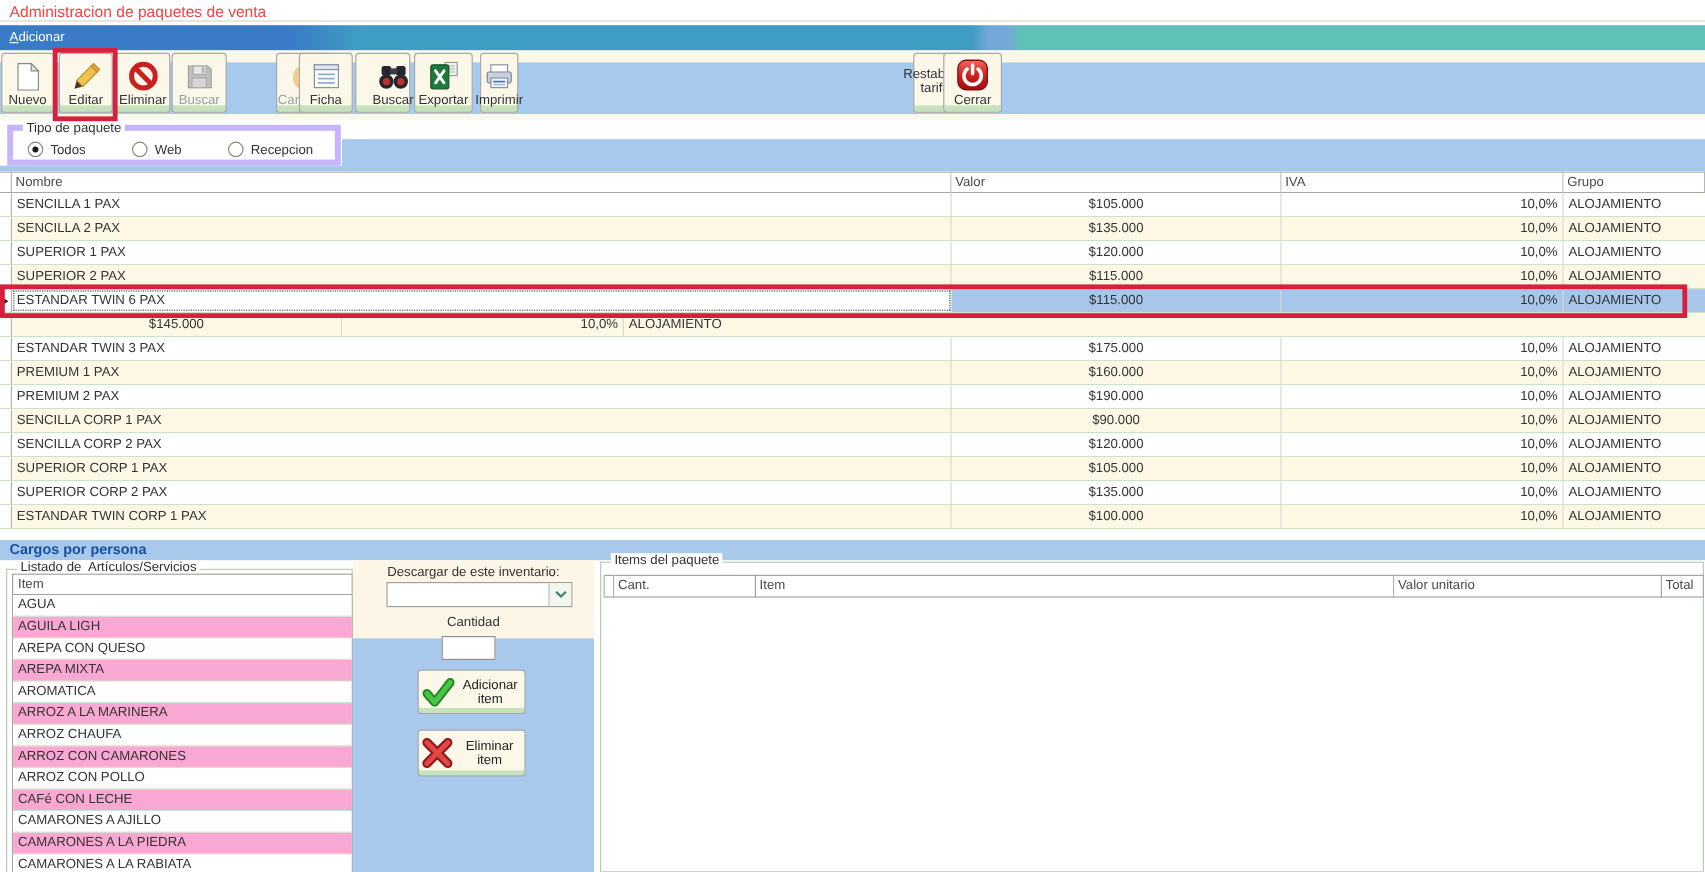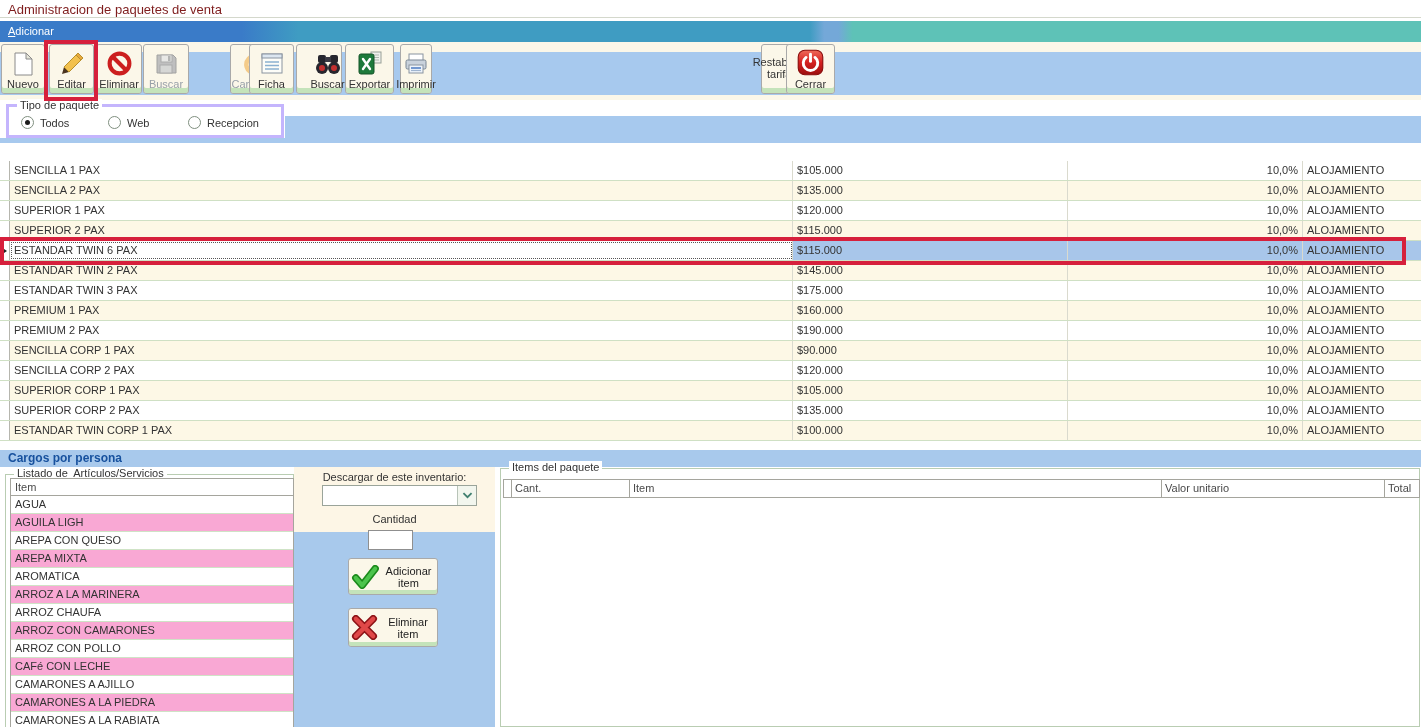--- a/index.html
+++ b/index.html
@@ -3,21 +3,21 @@
 <meta charset="utf-8">
 <style>
   html,body{margin:0;padding:0;}
   body{width:1421px;height:727px;overflow:hidden;background:#fff;
        font-family:"Liberation Sans",sans-serif;font-size:11px;color:#333;}
   #app{position:relative;width:1421px;height:727px;background:#fff;}
   .abs{position:absolute;box-sizing:border-box;}
 
   
   #titlebar{left:0;top:0;width:1421px;height:18px;background:#fff;border-bottom:1px solid #d4d8cc;}
-  #title-text{left:8px;top:2px;font-size:13px;color:#7f1d1d;white-space:nowrap;}
+  #title-text{left:8px;top:2px;font-size:13px;color:#ef4444;white-space:nowrap;}
   #menubar{left:0;top:21px;width:1421px;height:21px;
      background:linear-gradient(90deg,#3a7bc8 0%,#3a7bc8 17%,#3f9cc2 21%,#3f9cc2 57%,#74a8d8 58%,#74a8d8 59%,#5ec2b7 60%,#5ec2b7 100%);}
   #menu-adicionar{left:8px;top:0;height:21px;line-height:21px;color:#fff;cursor:pointer;}
 
   
   #toolbar{left:0;top:42px;width:1421px;height:58px;background:#fbf7e9;}
   #toolbar-blue{left:0;top:10px;width:1421px;height:43px;background:#a7c9ee;}
   .tb-btn{position:absolute;top:2px;height:50px;background:#fbf7e9;border:1px solid #a9a9a9;
           border-radius:3px;box-sizing:border-box;display:flex;flex-direction:column;align-items:center;
           justify-content:flex-end;box-shadow:inset 0 -5px 0 rgba(193,226,183,.95);cursor:pointer;z-index:3;}
@@ -26,37 +26,37 @@
   .tb-btn.disabled .lbl{color:#98a0a8;}
   .tb-btn.disabled svg{opacity:.55;}
   .tb-btn.twoline{justify-content:center;}
   .tb-btn.twoline .lbl{white-space:normal;text-align:center;}
   #hl-editar{left:44px;top:-2px;width:54px;height:61px;border:4px solid #d6203c;z-index:9;pointer-events:none;}
 
   
   #tipo-strip{left:0;top:100px;width:1421px;height:43px;background:#fff;}
   #tipo-blue-right{left:285px;top:16px;width:1136px;height:27px;background:#a7c9ee;}
   #tipo-blue-bottom{left:0;top:38px;width:285px;height:5px;background:#a7c9ee;}
-  #tipo-box{left:6px;top:4px;width:278px;height:34px;border:3px solid #c4b5fd;background:#fff;}
+  #tipo-box{left:6px;top:4px;width:278px;height:34px;border:5px solid #c4b5fd;background:#fff;}
   .grp-label{position:absolute;top:-8px;left:8px;background:#fff;padding:0 3px;color:#333;}
   .radio-opt{position:absolute;top:9px;display:flex;align-items:center;gap:6px;cursor:pointer;}
   .radio{width:11px;height:11px;border-radius:50%;border:1px solid #7f8f7f;background:#fff;position:relative;display:inline-block;}
   .radio.checked::after{content:'';position:absolute;left:3px;top:3px;width:5px;height:5px;border-radius:50%;background:#1a1a1a;}
 
   
   #pkg-header{left:0;top:143px;width:1421px;height:18px;display:flex;}
   #pkg-header .h{box-sizing:border-box;background:#fff;border-top:1px solid #b6b6ae;border-right:1px solid #b6b6ae;
                  border-bottom:1px solid #a8a8a2;padding:0 3px;line-height:16px;color:#4a4a4a;cursor:pointer;}
   #pkg-body{left:0;top:161px;width:1421px;}
   .prow{display:flex;height:20px;box-sizing:border-box;border-bottom:1px solid #cfe0c4;background:#fff;cursor:pointer;}
   .prow.alt{background:#fdf8e6;}
   .pc{box-sizing:border-box;border-right:1px solid #dadace;padding:0 4px;line-height:19px;white-space:nowrap;overflow:hidden;}
   .c-sel{width:10px;padding:0;border-right:1px solid #b6b6ae;background:#fff;display:flex;align-items:center;}
   .c-nombre{width:783px;}
-  .c-valor{width:275px;text-align:left;}
+  .c-valor{width:275px;text-align:center;}
   .c-iva{width:235px;text-align:right;}
   .c-grupo{flex:1;border-right:none;}
   .sel-arrow{display:none;width:0;height:0;border-left:6px solid #222;border-top:4px solid transparent;border-bottom:4px solid transparent;margin-left:1px;}
   .prow.selected{background:#a8c6ea;}
   .prow.selected .c-nombre{background:#fff;outline:1px dotted #555;outline-offset:-2px;}
   .prow.selected .sel-arrow{display:block;}
   #hl-row{left:0;top:237px;width:1406px;height:28px;border:4px solid #d6203c;z-index:6;pointer-events:none;}
 
   
   #cargos-bar{left:0;top:450px;width:1421px;height:17px;background:#a8c9ec;}
@@ -243,20 +243,27 @@
         <span class="radio"></span>
         <span>Web</span>
       </div>
       <div class="radio-opt" style="left:179px;">
         <span class="radio"></span>
         <span>Recepcion</span>
       </div>
     </div>
   </div>
 
+  <div class="abs" id="pkg-header">
+    <div class="h c-sel"></div>
+    <div class="h c-nombre">Nombre</div>
+    <div class="h c-valor" style="text-align:left;">Valor</div>
+    <div class="h c-iva" style="text-align:left;">IVA</div>
+    <div class="h c-grupo">Grupo</div>
+  </div>
   <div class="abs" id="pkg-body">
       <div class="prow">
       <div class="pc c-sel"></div>
       <div class="pc c-nombre">SENCILLA 1 PAX</div>
       <div class="pc c-valor">$105.000</div>
       <div class="pc c-iva">10,0%</div>
       <div class="pc c-grupo">ALOJAMIENTO</div>
     </div>
       <div class="prow alt">
       <div class="pc c-sel"></div>
@@ -283,21 +290,20 @@
       <div class="pc c-sel">
           <span class="sel-arrow"></span>
         </div>
       <div class="pc c-nombre">ESTANDAR TWIN 6 PAX</div>
       <div class="pc c-valor">$115.000</div>
       <div class="pc c-iva">10,0%</div>
       <div class="pc c-grupo">ALOJAMIENTO</div>
     </div>
       <div class="prow alt">
       <div class="pc c-sel"></div>
-      <div class="pc c-nombre">ESTANDAR TWIN 2 PAX</div>
       <div class="pc c-valor">$145.000</div>
       <div class="pc c-iva">10,0%</div>
       <div class="pc c-grupo">ALOJAMIENTO</div>
     </div>
       <div class="prow">
       <div class="pc c-sel"></div>
       <div class="pc c-nombre">ESTANDAR TWIN 3 PAX</div>
       <div class="pc c-valor">$175.000</div>
       <div class="pc c-iva">10,0%</div>
       <div class="pc c-grupo">ALOJAMIENTO</div>

